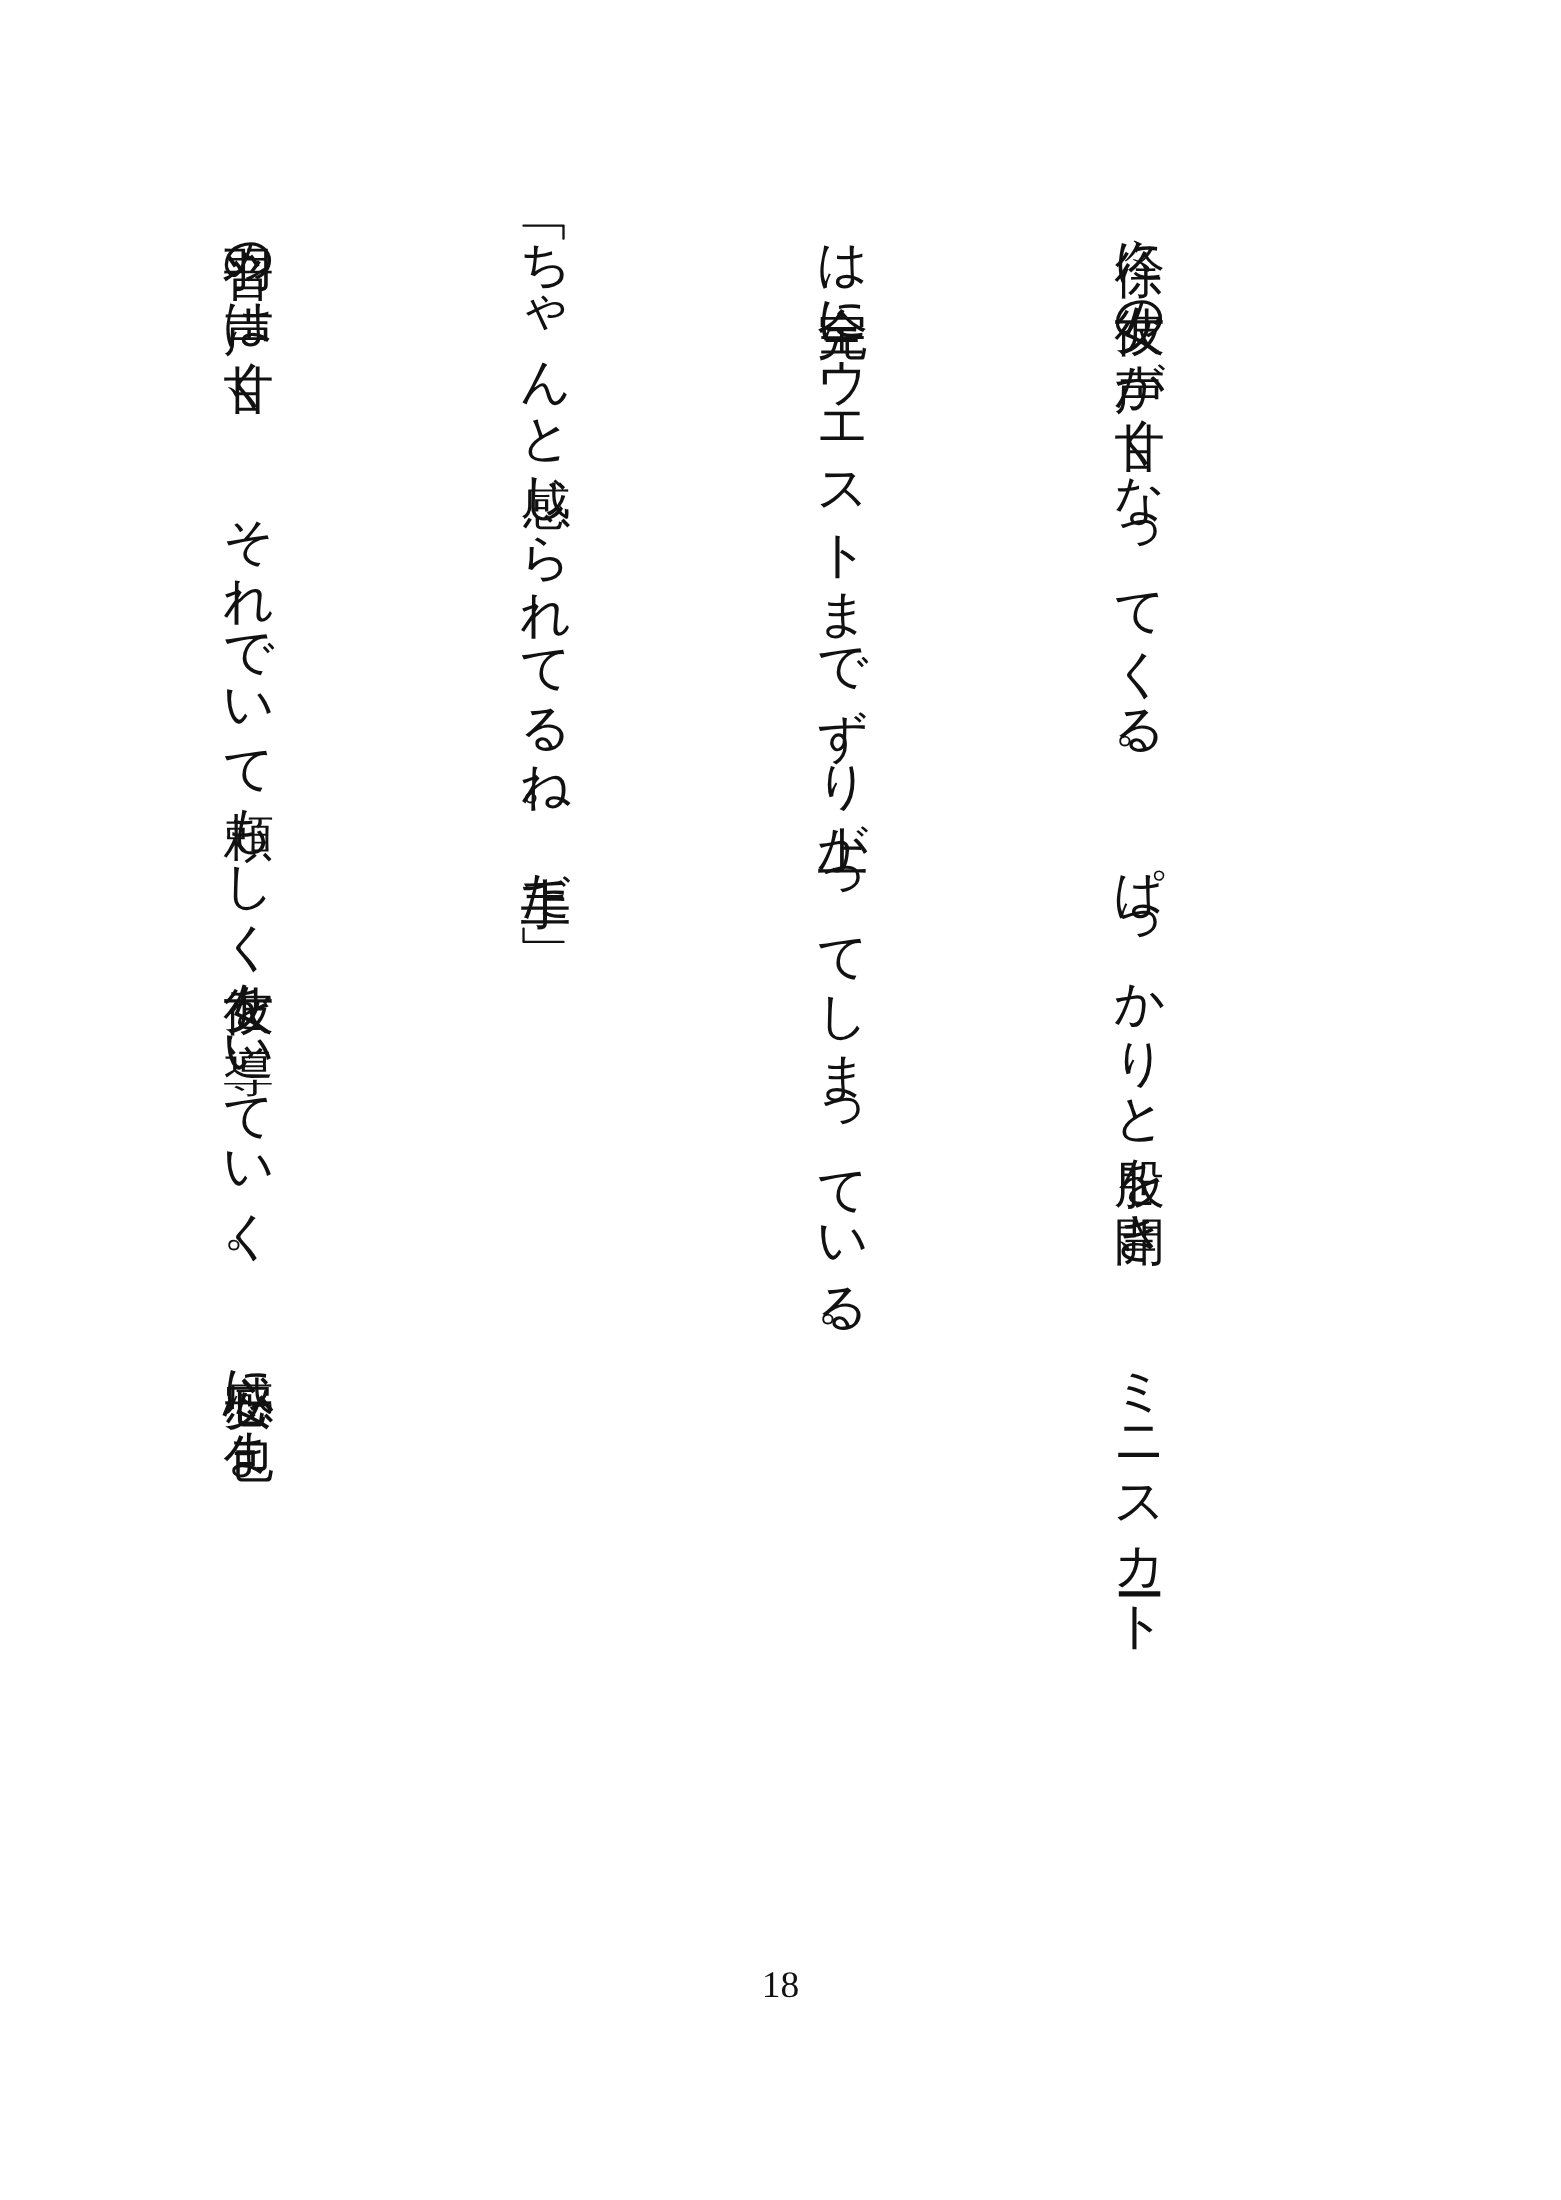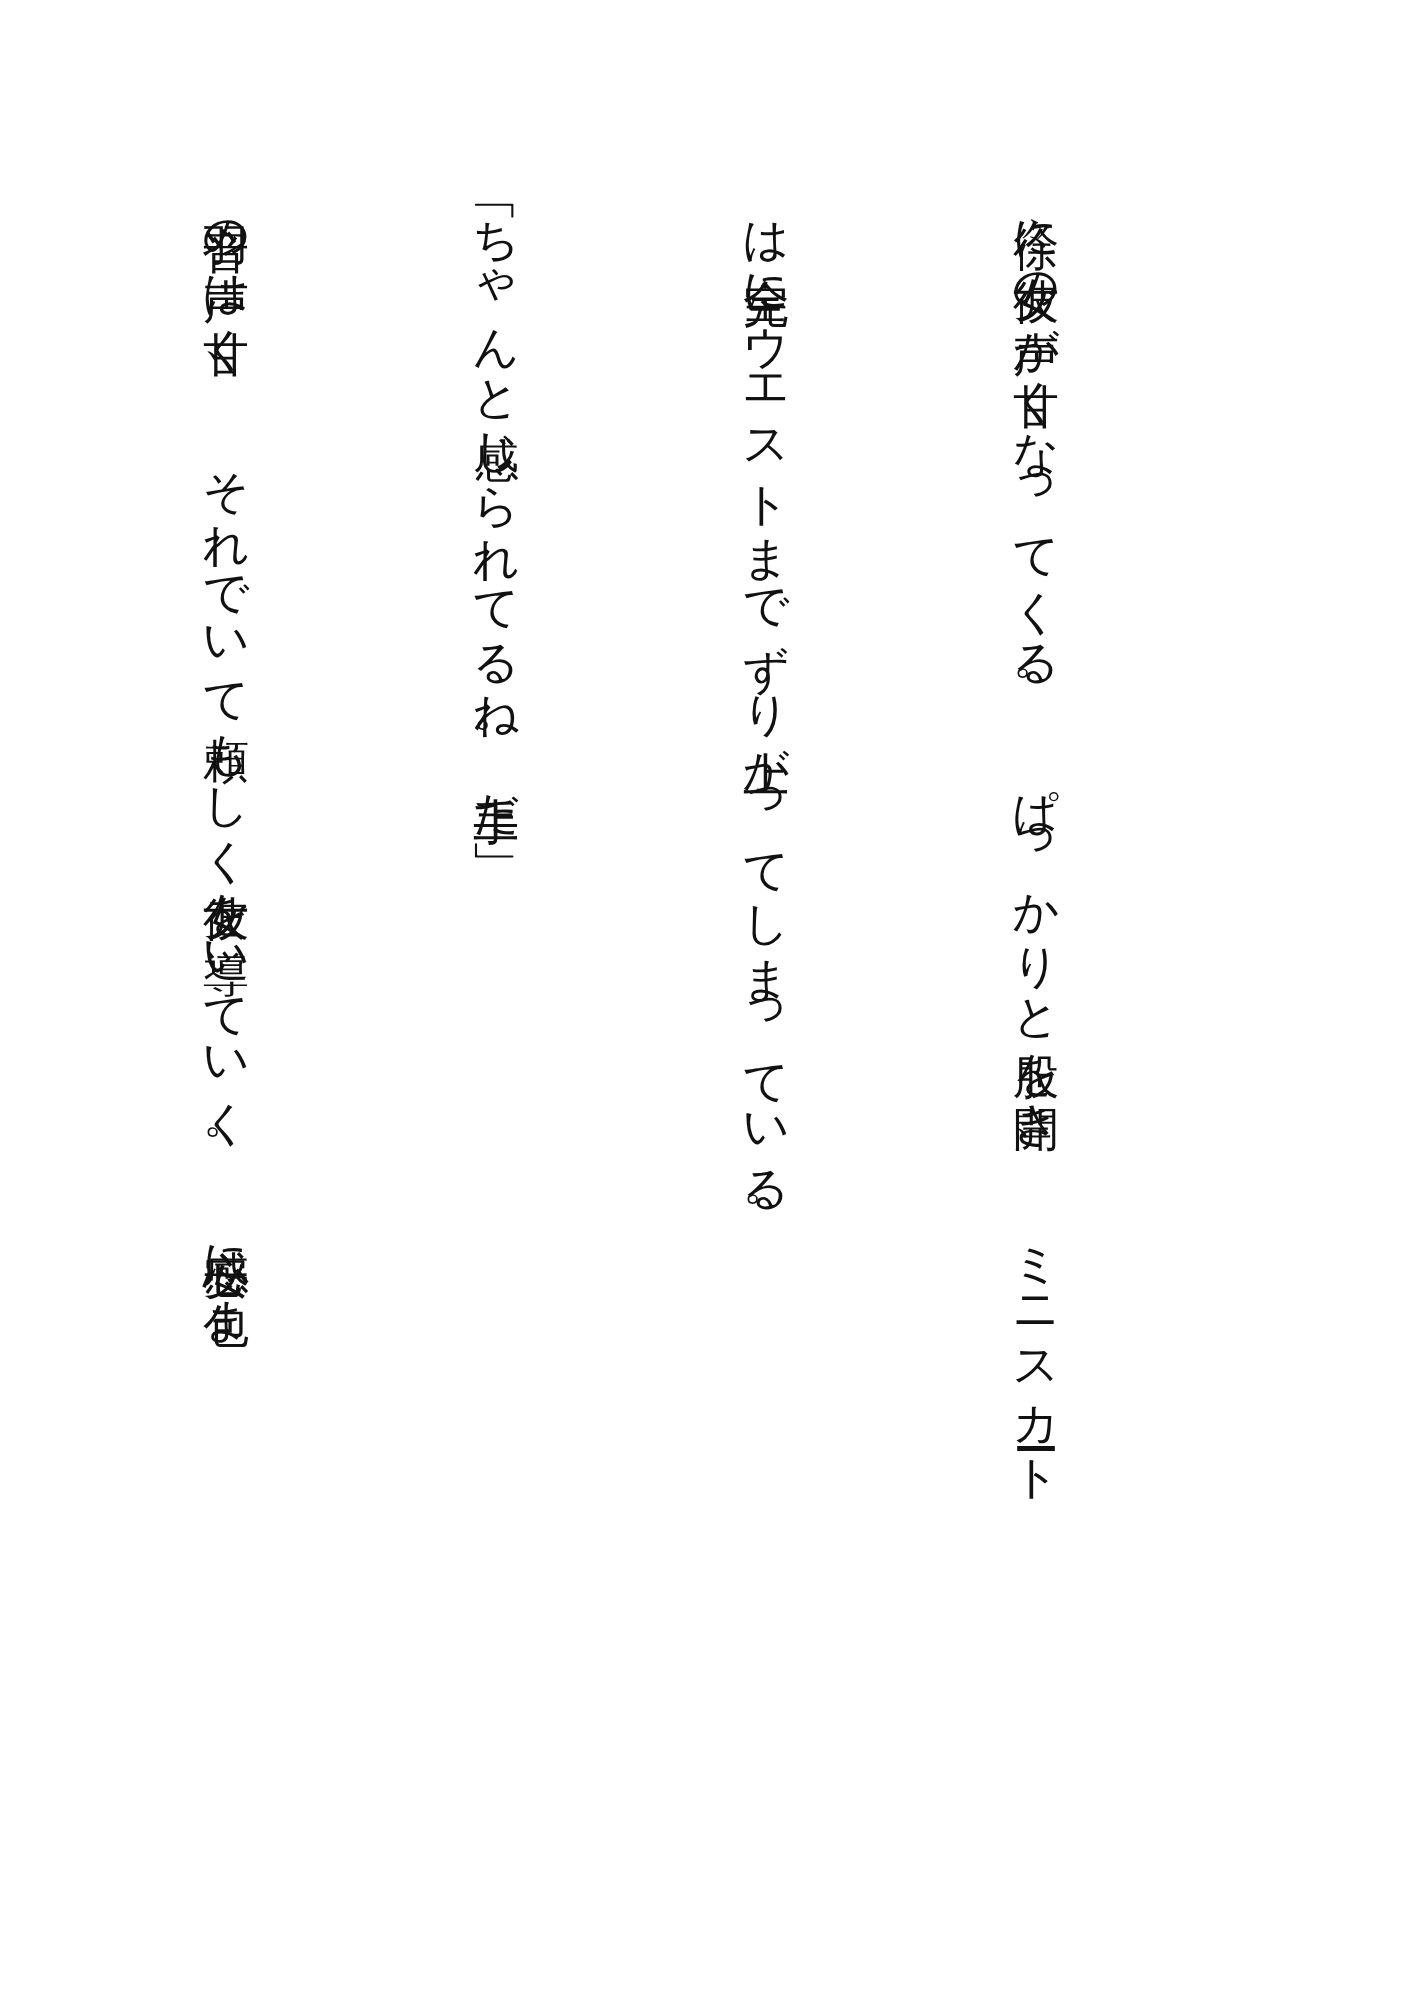--- a/index.html
+++ b/index.html
@@ -55,13 +55,14 @@
     <p class="text-line">羽音の声は甘く、　それでいて頼もしく彼女を導いていく。　安心感に包ま</p>
     <p class="text-line">れながら、　彼女は腰の奥が波打つように感じていた。</p>
     
     
     
     
     
     
     
   </main>
+  <footer class="folio">18</footer>
 </div>
 
 </body></html>

